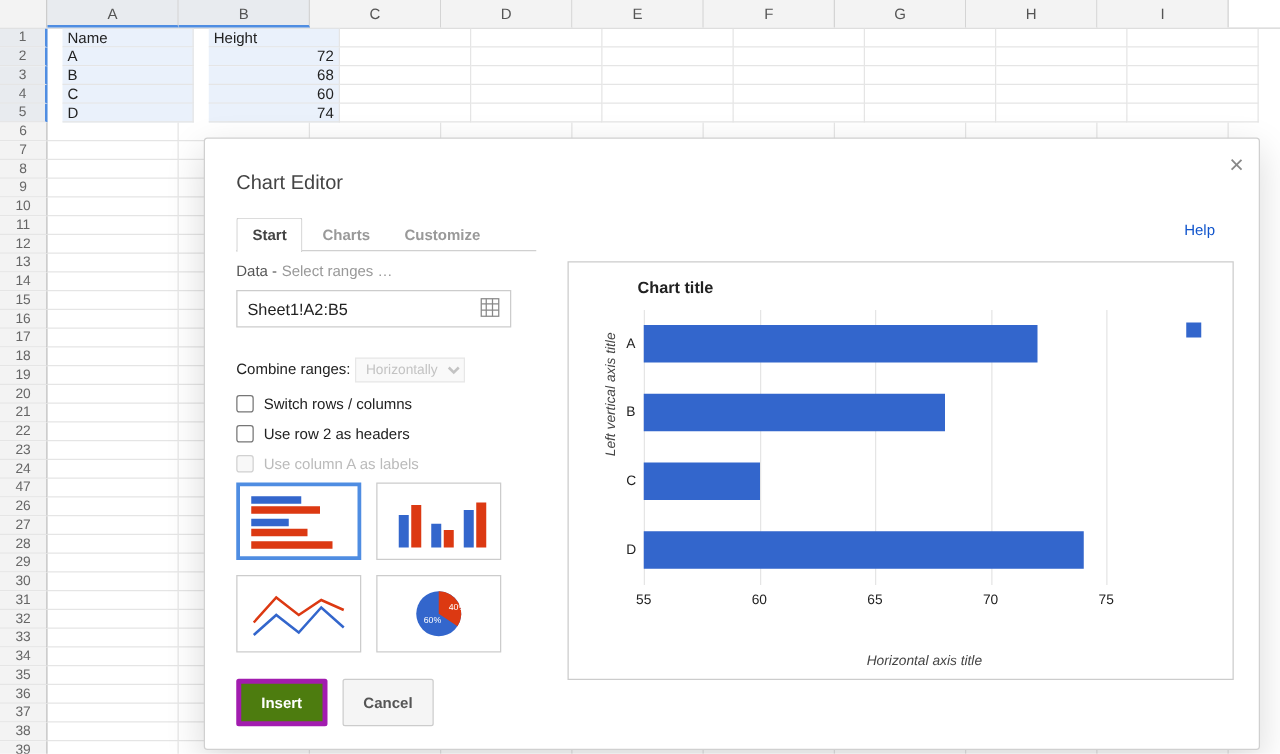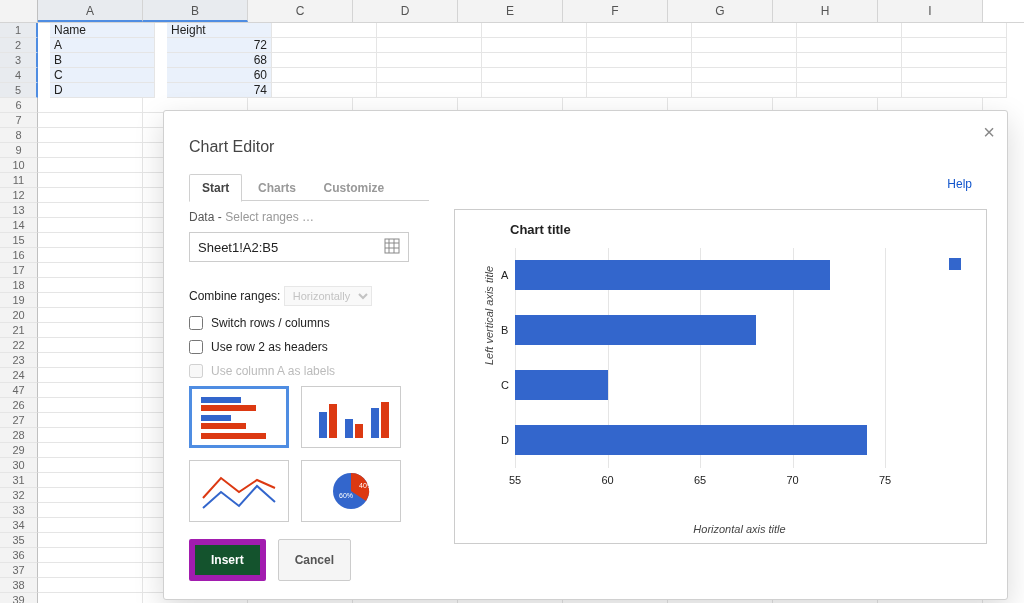--- a/index.html
+++ b/index.html
@@ -55,21 +55,21 @@
   .vaxis { position: absolute; left: 28px; top: 155px; transform: rotate(-90deg); transform-origin: left top; font-size: 11px; font-style: italic; color:#444; }
   .haxis { position: absolute; left: 50%; bottom: 8px; transform: translateX(-50%); font-size: 11px; font-style: italic; color:#444;margin-left:19px;}
   .bar { position: absolute; height: 30px; background: #3366cc; }
   .legend-sq { position: absolute; right: 25px; top: 48px; width: 12px; height: 12px; background:#3366cc; }
   .ylab { position: absolute; left: -14px; font-size: 11px; transform: translateY(-50%); }
   .xlab { position: absolute; bottom: -18px; font-size: 11px; transform: translateX(-50%); }
   .gridv { position:absolute; top:0; bottom:0; border-left:1px solid #e5e5e5; }
 
   .btns { position: absolute; left: 25px; bottom: 18px; display:flex; gap:12px; }
   .btn { padding: 8px 16px; font-size:12px; font-weight:bold; border-radius:2px; cursor:pointer; }
-  .btn-primary { background:#14532d; color:#fff; border:6px solid #a21caf; }
+  .btn-primary { background:#4d7c0f; color:#fff; border:4px solid #a21caf; }
   .btn-default { background:#f5f5f5; color:#555; border:1px solid #ccc; }
 </style>
 </head>
 <body>
 
 <div class="sheet">
   <div class="col-head-row" id="colhead">
       <div class="rownum-corner"></div>
       <div class="col-head sel">A</div>
       <div class="col-head sel">B</div>

